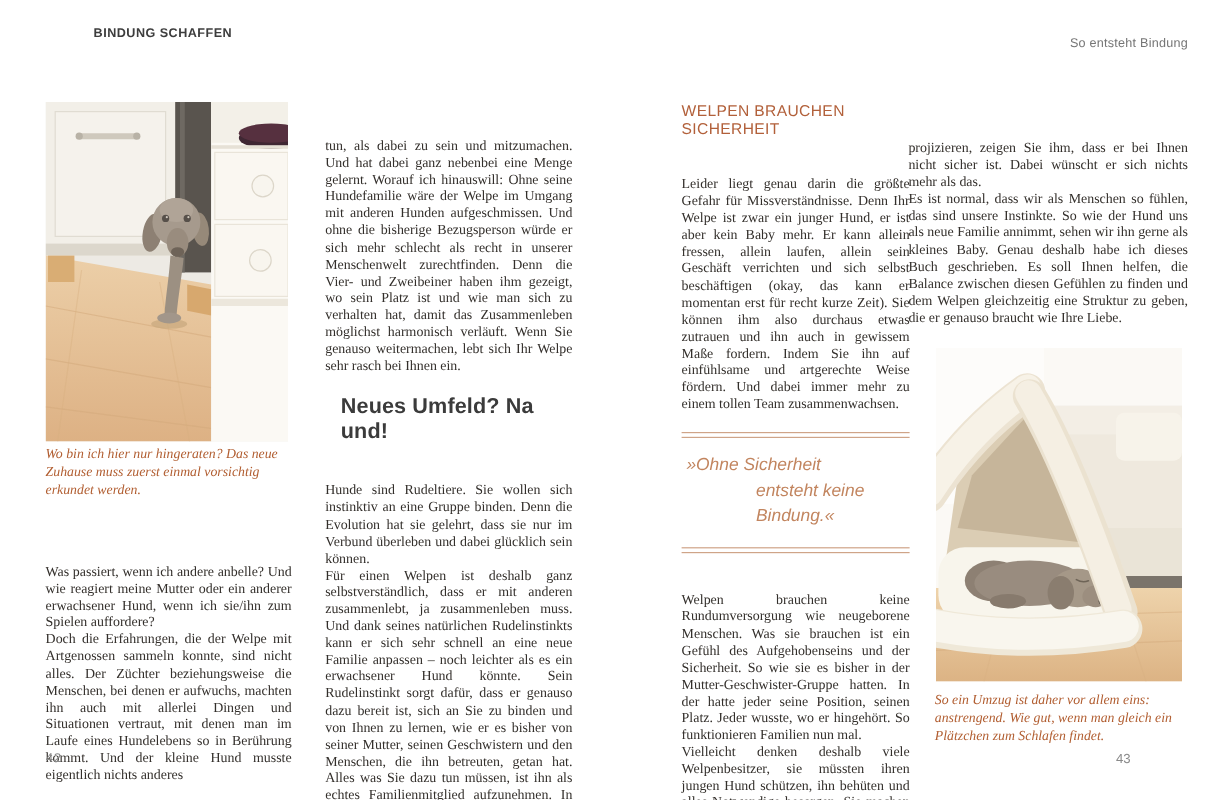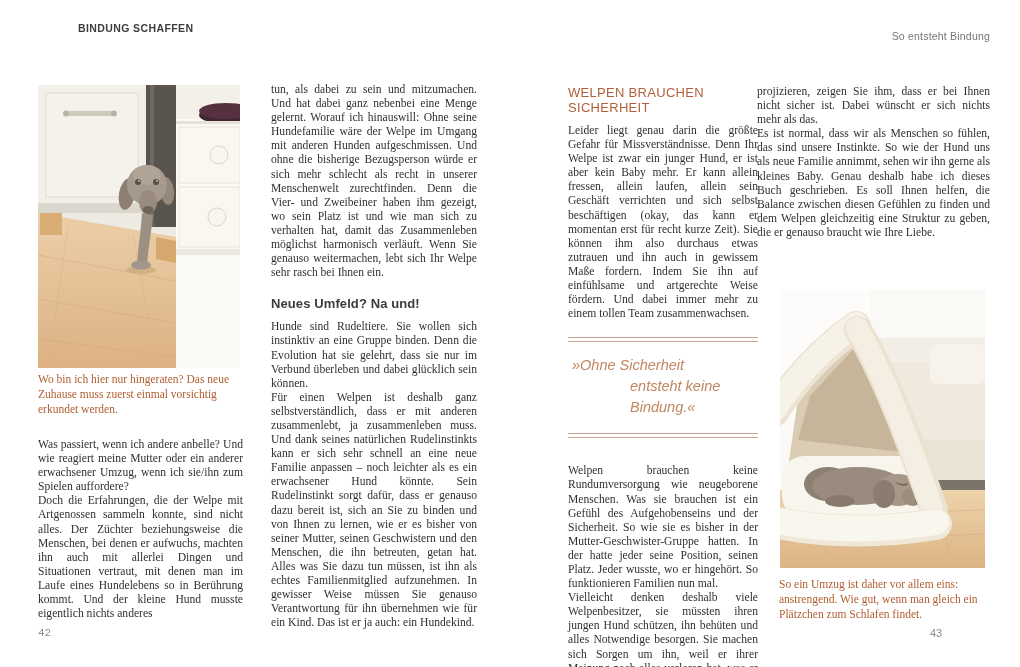--- a/index.html
+++ b/index.html
@@ -15,37 +15,37 @@
     font-size:10.5px; letter-spacing:0.4px; color:#3d3d3d;padding-left:40px;
   }
   .runhead-right {
     font-family:"Liberation Sans", sans-serif; font-weight:normal;
     font-size:10.5px; letter-spacing:0.2px; color:#757575;
   }
 
   
   .body-col {
     font-size:11.6px; line-height:14.1px; text-align:justify;
-    hyphens:auto; -webkit-hyphens:auto; color:#332f2b;
+    hyphens:auto; -webkit-hyphens:auto; color:#332f2b;margin-top:32px;
   }
   .body-col p { margin:0; }
 
   
   .h-sans-big {
     font-family:"Liberation Sans", sans-serif; font-weight:bold;
-    font-size:13px; color:#3b3b3b; margin:16px 0 9px 0; letter-spacing:0.1px;
+    font-size:18px; color:#3b3b3b; margin:16px 0 9px 13px; letter-spacing:0.1px;
   }
   .h-sans-orange {
     font-family:"Liberation Sans", sans-serif; font-weight:normal;
     font-size:13px; color:#b2603a; letter-spacing:0.3px; margin:0 0 9px 0;
   }
 
   
   .caption {
-    font-size:11.5px; line-height:15px; color:#b15d30;
+    font-size:11.5px; line-height:15px; font-style:italic; color:#b15d30;
   }
 
   
   .quote-block { margin:16px 0 26px 0; }
   .rule { height:3px; border-top:1px solid #cfa488; border-bottom:1px solid #cfa488; }
   .quote-text {
     font-family:"Liberation Sans", sans-serif; font-style:italic;
     font-size:14.5px; line-height:21px; color:#c2855f; padding:13px 4px 15px 4px;
   }
   .quote-line2 { padding-left:58px; }
@@ -115,21 +115,21 @@
       <circle cx="100" cy="97" r="3" fill="#57504a"></circle>
       <circle cx="118" cy="97" r="3" fill="#57504a"></circle>
       <circle cx="101" cy="96" r="0.9" fill="#cfc8bd"></circle>
       <circle cx="119" cy="96" r="0.9" fill="#cfc8bd"></circle>
     </svg>
   </figure>
 
   <div class="abs caption" style="left:38px; top:372px; width:206px;">Wo bin ich hier nur hingeraten? Das neue Zuhause muss zuerst einmal vorsichtig erkundet werden.</div>
 
   <div class="abs body-col" style="left:38px; top:438px; width:205px;">
-    <p>Was passiert, wenn ich andere anbelle? Und wie reagiert meine Mutter oder ein anderer erwachsener Umzug, wenn ich sie/ihn zum Spielen auffordere?</p>
+    <p>Was passiert, wenn ich andere anbelle? Und wie reagiert meine Mutter oder ein anderer erwachsener Hund, wenn ich sie/ihn zum Spielen auffordere?</p>
     <p>Doch die Erfahrungen, die der Welpe mit Artgenossen sammeln konnte, sind nicht alles. Der Züchter beziehungsweise die Menschen, bei denen er aufwuchs, machten ihn auch mit allerlei Dingen und Situationen vertraut, mit denen man im Laufe eines Hundelebens so in Berührung kommt. Und der kleine Hund musste eigentlich nichts anderes</p>
   </div>
 
   <div class="abs" style="left:271px; top:83px; width:206px;">
     <div class="body-col">
       <p>tun, als dabei zu sein und mitzumachen. Und hat dabei ganz nebenbei eine Menge gelernt. Worauf ich hinauswill: Ohne seine Hundefamilie wäre der Welpe im Umgang mit anderen Hunden aufgeschmissen. Und ohne die bisherige Bezugsperson würde er sich mehr schlecht als recht in unserer Menschenwelt zurechtfinden. Denn die Vier- und Zweibeiner haben ihm gezeigt, wo sein Platz ist und wie man sich zu verhalten hat, damit das Zusammenleben möglichst harmonisch verläuft. Wenn Sie genauso weitermachen, lebt sich Ihr Welpe sehr rasch bei Ihnen ein.</p>
     </div>
     <h2 class="h-sans-big">Neues Umfeld? Na und!</h2>
     <div class="body-col">
       <p>Hunde sind Rudeltiere. Sie wollen sich instinktiv an eine Gruppe binden. Denn die Evolution hat sie gelehrt, dass sie nur im Verbund überleben und dabei glücklich sein können.</p>

